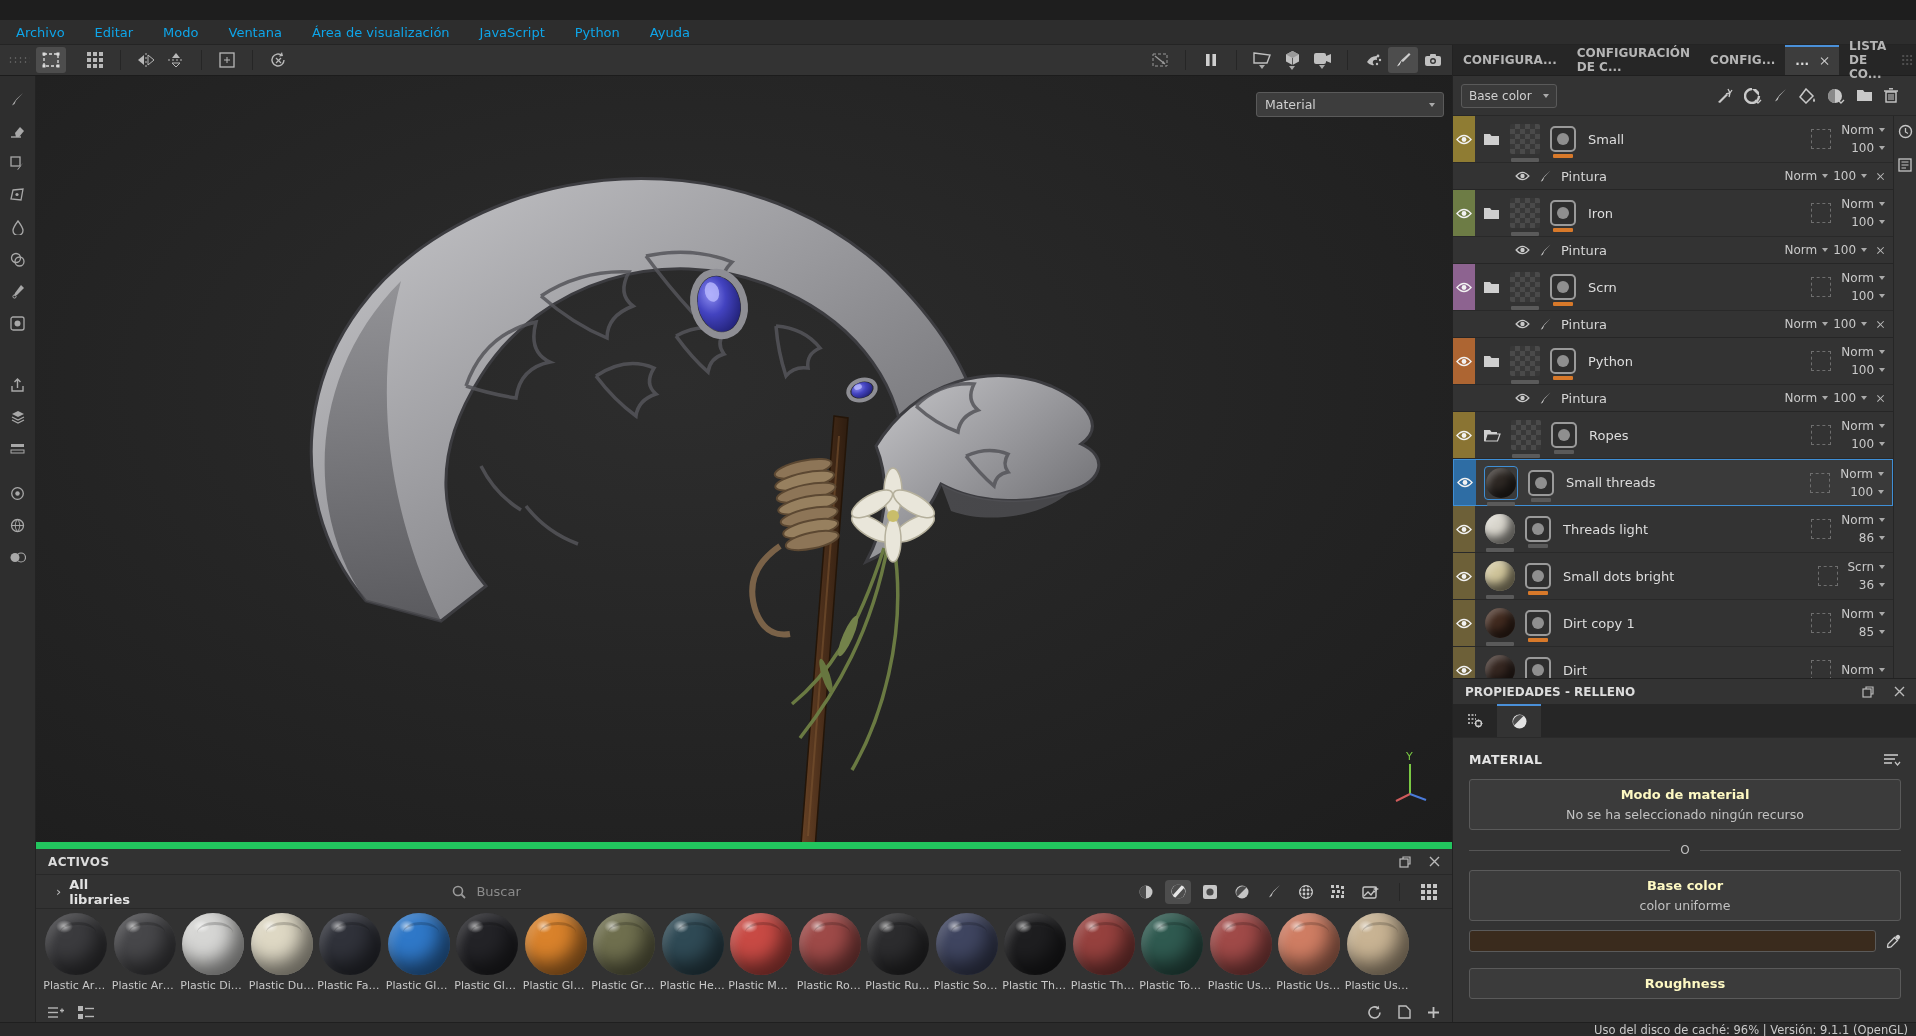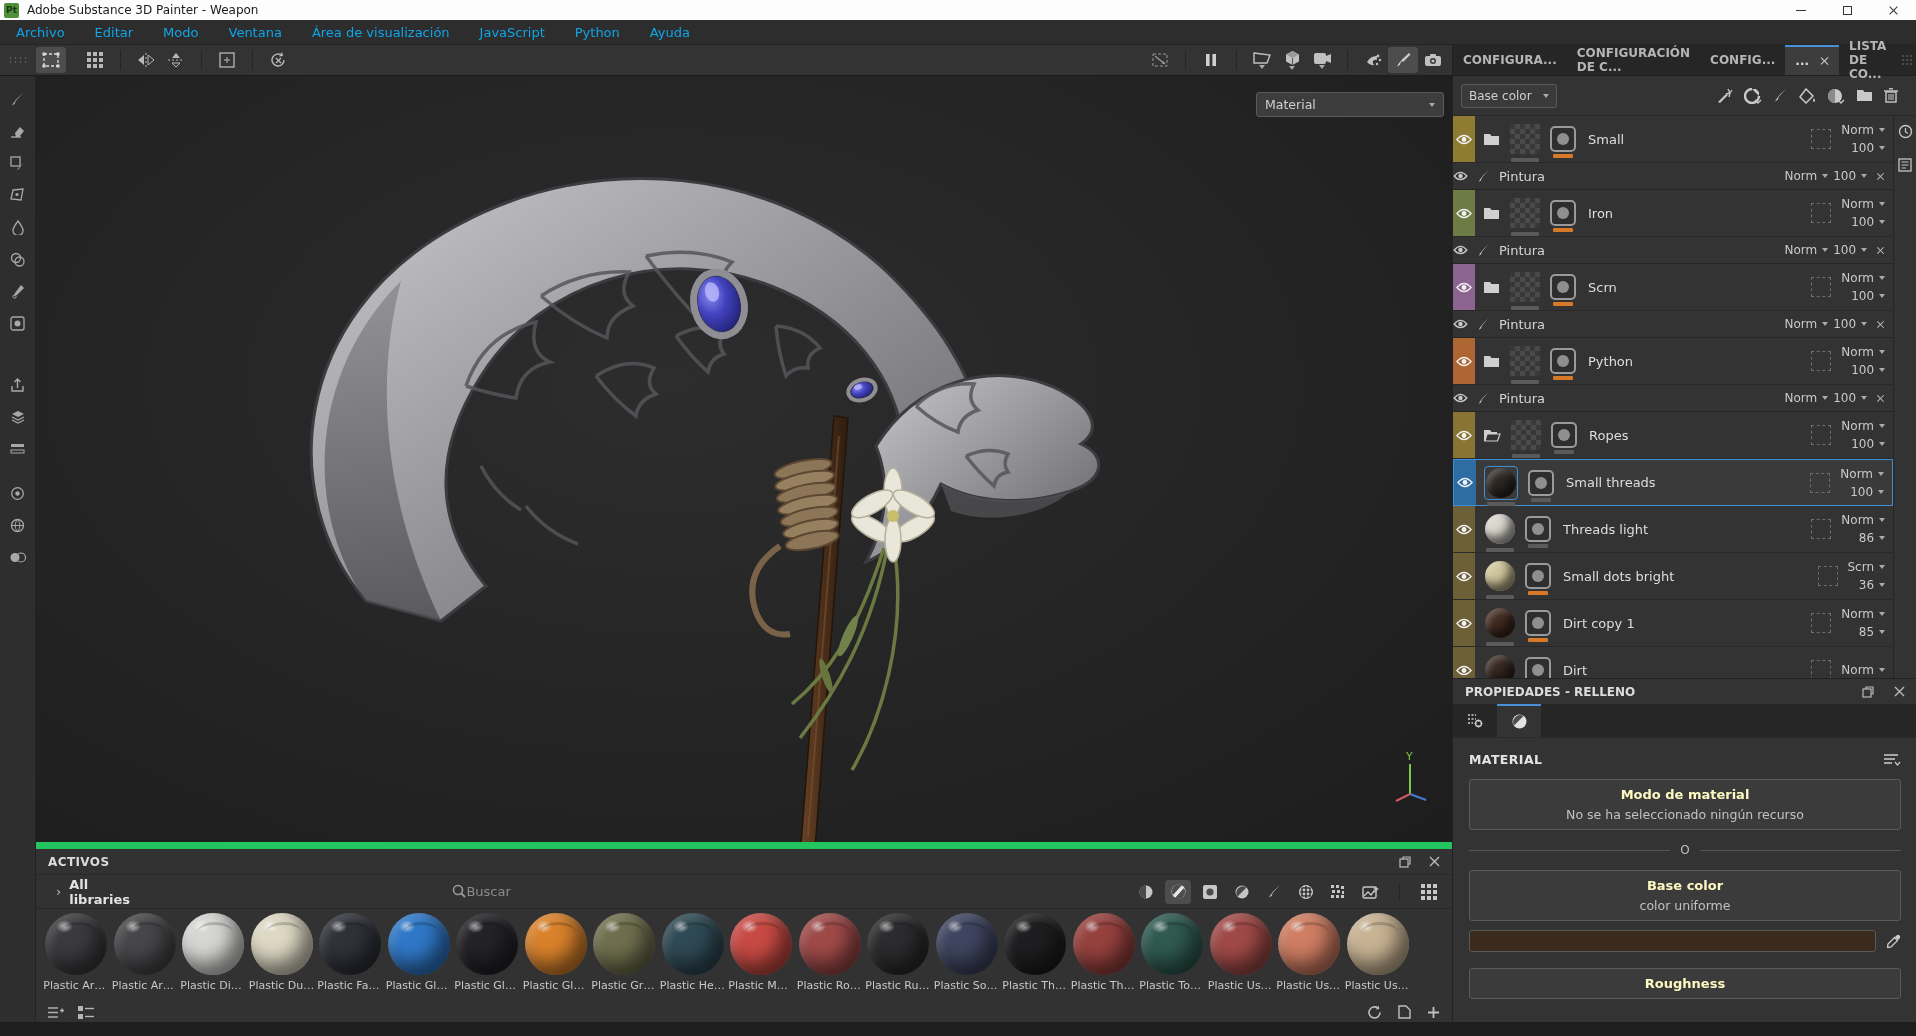--- a/index.html
+++ b/index.html
@@ -56,21 +56,21 @@
   .gizmo .ylab { position:absolute; left:16px; top:0; color:#7ac943; font-size:11px; }
 
   
   .assets { position:absolute; left:36px; top:842px; width:1416px; height:180px; background:#323232; border-top:7px solid #22c55e; }
   .assets-header { height:26px; display:flex; align-items:center; padding:0 12px; border-bottom:1px solid #282828; }
   .assets-title { font-size:12px; font-weight:bold; color:#dcdcdc; letter-spacing:.4px; }
   .assets-hicons { margin-left:auto; display:flex; gap:18px; color:#bbb; }
   .assets-toolbar { height:34px; display:flex; align-items:center; padding:0 10px; border-bottom:1px solid #282828; }
   .lib-chev { color:#bdbdbd; font-size:13px; margin:0 8px 0 10px; }
   .lib-label { font-size:13px; font-weight:bold; color:#e2e2e2; }
-  .search-zone { margin-left:300px; display:flex; width:690px; color:#9a9a9a; }
+  .search-zone { margin-left:300px; display:flex; align-items:center; gap:10px; width:690px; color:#9a9a9a; }
   .search-ph { font-size:13px; color:#8b8b8b; }
   .filter-ics { margin-left:auto; display:flex; align-items:center; gap:6px; }
   .f-ic { width:26px; height:24px; display:flex; align-items:center; justify-content:center; color:#c6c6c6; border-radius:4px; }
   .f-ic.active { background:#4d4d4d; }
   .f-sep { width:1px; height:18px; background:#262626; margin:0 10px; }
   .swatch-strip { height:88px; display:flex; padding:4px 0 0 6px; }
   .swatch { width:68.5px; display:flex; flex-direction:column; align-items:center; }
   .sphere { width:62px; height:62px; border-radius:50%; position:relative;
     box-shadow:inset -10px -12px 18px rgba(0,0,0,.55), inset 4px 6px 10px rgba(255,255,255,.18); }
   .sphere::before { content:""; position:absolute; left:18%; top:12%; width:26%; height:20%;
@@ -125,21 +125,21 @@
     box-shadow:inset -6px -7px 9px rgba(0,0,0,.6), inset 3px 4px 6px rgba(255,255,255,.25); }
   .sphere-box { margin-left:8px; padding:1px; border-radius:4px; }
   .sphere-box.sel { border:1.5px solid #3f8fd6; }
   .bar { position:absolute; bottom:-8px; left:1px; right:1px; height:4px; border-radius:1px; }
   .bar.gray { background:#5a5a5a; } .bar.orange { background:#d8792a; }
   .lname { margin-left:12px; font-size:13px; color:#dedede; }
   .rcol { margin-left:auto; display:flex; align-items:center; gap:10px; padding-right:8px; }
   .dashed-box { width:20px; height:20px; border:1px dashed #6e6e6e; flex:none; }
   .bo-col { display:flex; flex-direction:column; align-items:flex-end; gap:4px; }
   .bo-line { display:flex; align-items:center; gap:5px; font-size:12px; color:#c9c9c9; }
-  .sub-row { height:27px; background:#333; display:flex; align-items:center; gap:9px; border-bottom:1px solid #262626;text-align:right; }
+  .sub-row { height:27px; background:#333; display:flex; align-items:center; padding-left:62px; gap:9px; border-bottom:1px solid #262626;text-align:right; }
   .sub-name { font-size:13px; color:#d5d5d5; }
   .sub-right { margin-left:auto; display:flex; align-items:center; gap:5px; padding-right:8px; font-size:12px; color:#c9c9c9; }
   .sub-x { position:relative; width:9px; height:9px; margin-left:4px; }
   .sub-x::before,.sub-x::after { content:""; position:absolute; left:4px; top:0; width:1.2px; height:9px; background:#bbb; }
   .sub-x::before { transform:rotate(45deg);} .sub-x::after { transform:rotate(-45deg);}
 
   
   .props { position:absolute; left:0; top:633px; width:464px; height:344px; background:#333; border-top:1px solid #222; }
   .props-header { height:25px; display:flex; align-items:center; padding:0 12px; }
   .props-title { font-size:12px; font-weight:bold; color:#dcdcdc; }
@@ -166,35 +166,20 @@
   .color-swatch { flex:1; height:22px; border:1px solid #5a5a5a; border-radius:3px; }
   .picker { color:#cfcfcf; }
 
   svg { display:block; }
 </style>
 </head>
 <body>
 
 <div class="app">
 
-  <div class="titlebar">
-    <div class="pt-logo">Pt</div>
-    <div class="win-title">Adobe Substance 3D Painter - Weapon</div>
-    <div class="win-controls">
-      <div class="wbtn">
-          <span class="glyph-min"></span>
-        </div>
-      <div class="wbtn">
-          <span class="glyph-max"></span>
-        </div>
-      <div class="wbtn">
-          <span class="glyph-close"></span>
-        </div>
-    </div>
-  </div>
 
   <div class="menubar">
     <span class="menu-item">Archivo</span>
     <span class="menu-item">Editar</span>
     <span class="menu-item">Modo</span>
     <span class="menu-item">Ventana</span>
     <span class="menu-item">Área de visualización</span>
     <span class="menu-item">JavaScript</span>
     <span class="menu-item">Python</span>
     <span class="menu-item">Ayuda</span>
@@ -1334,14 +1319,17 @@
               </svg>
             </span>
         </div>
         <div class="pbox">
           <div class="t">Roughness</div>
         </div>
       </div>
     </div>
   </div>
 
+  <div class="statusbar">
+    <span>Uso del disco de caché:  96% | Versión: 9.1.1 (OpenGL)</span>
+  </div>
 
 </div>
 
 </body></html>

